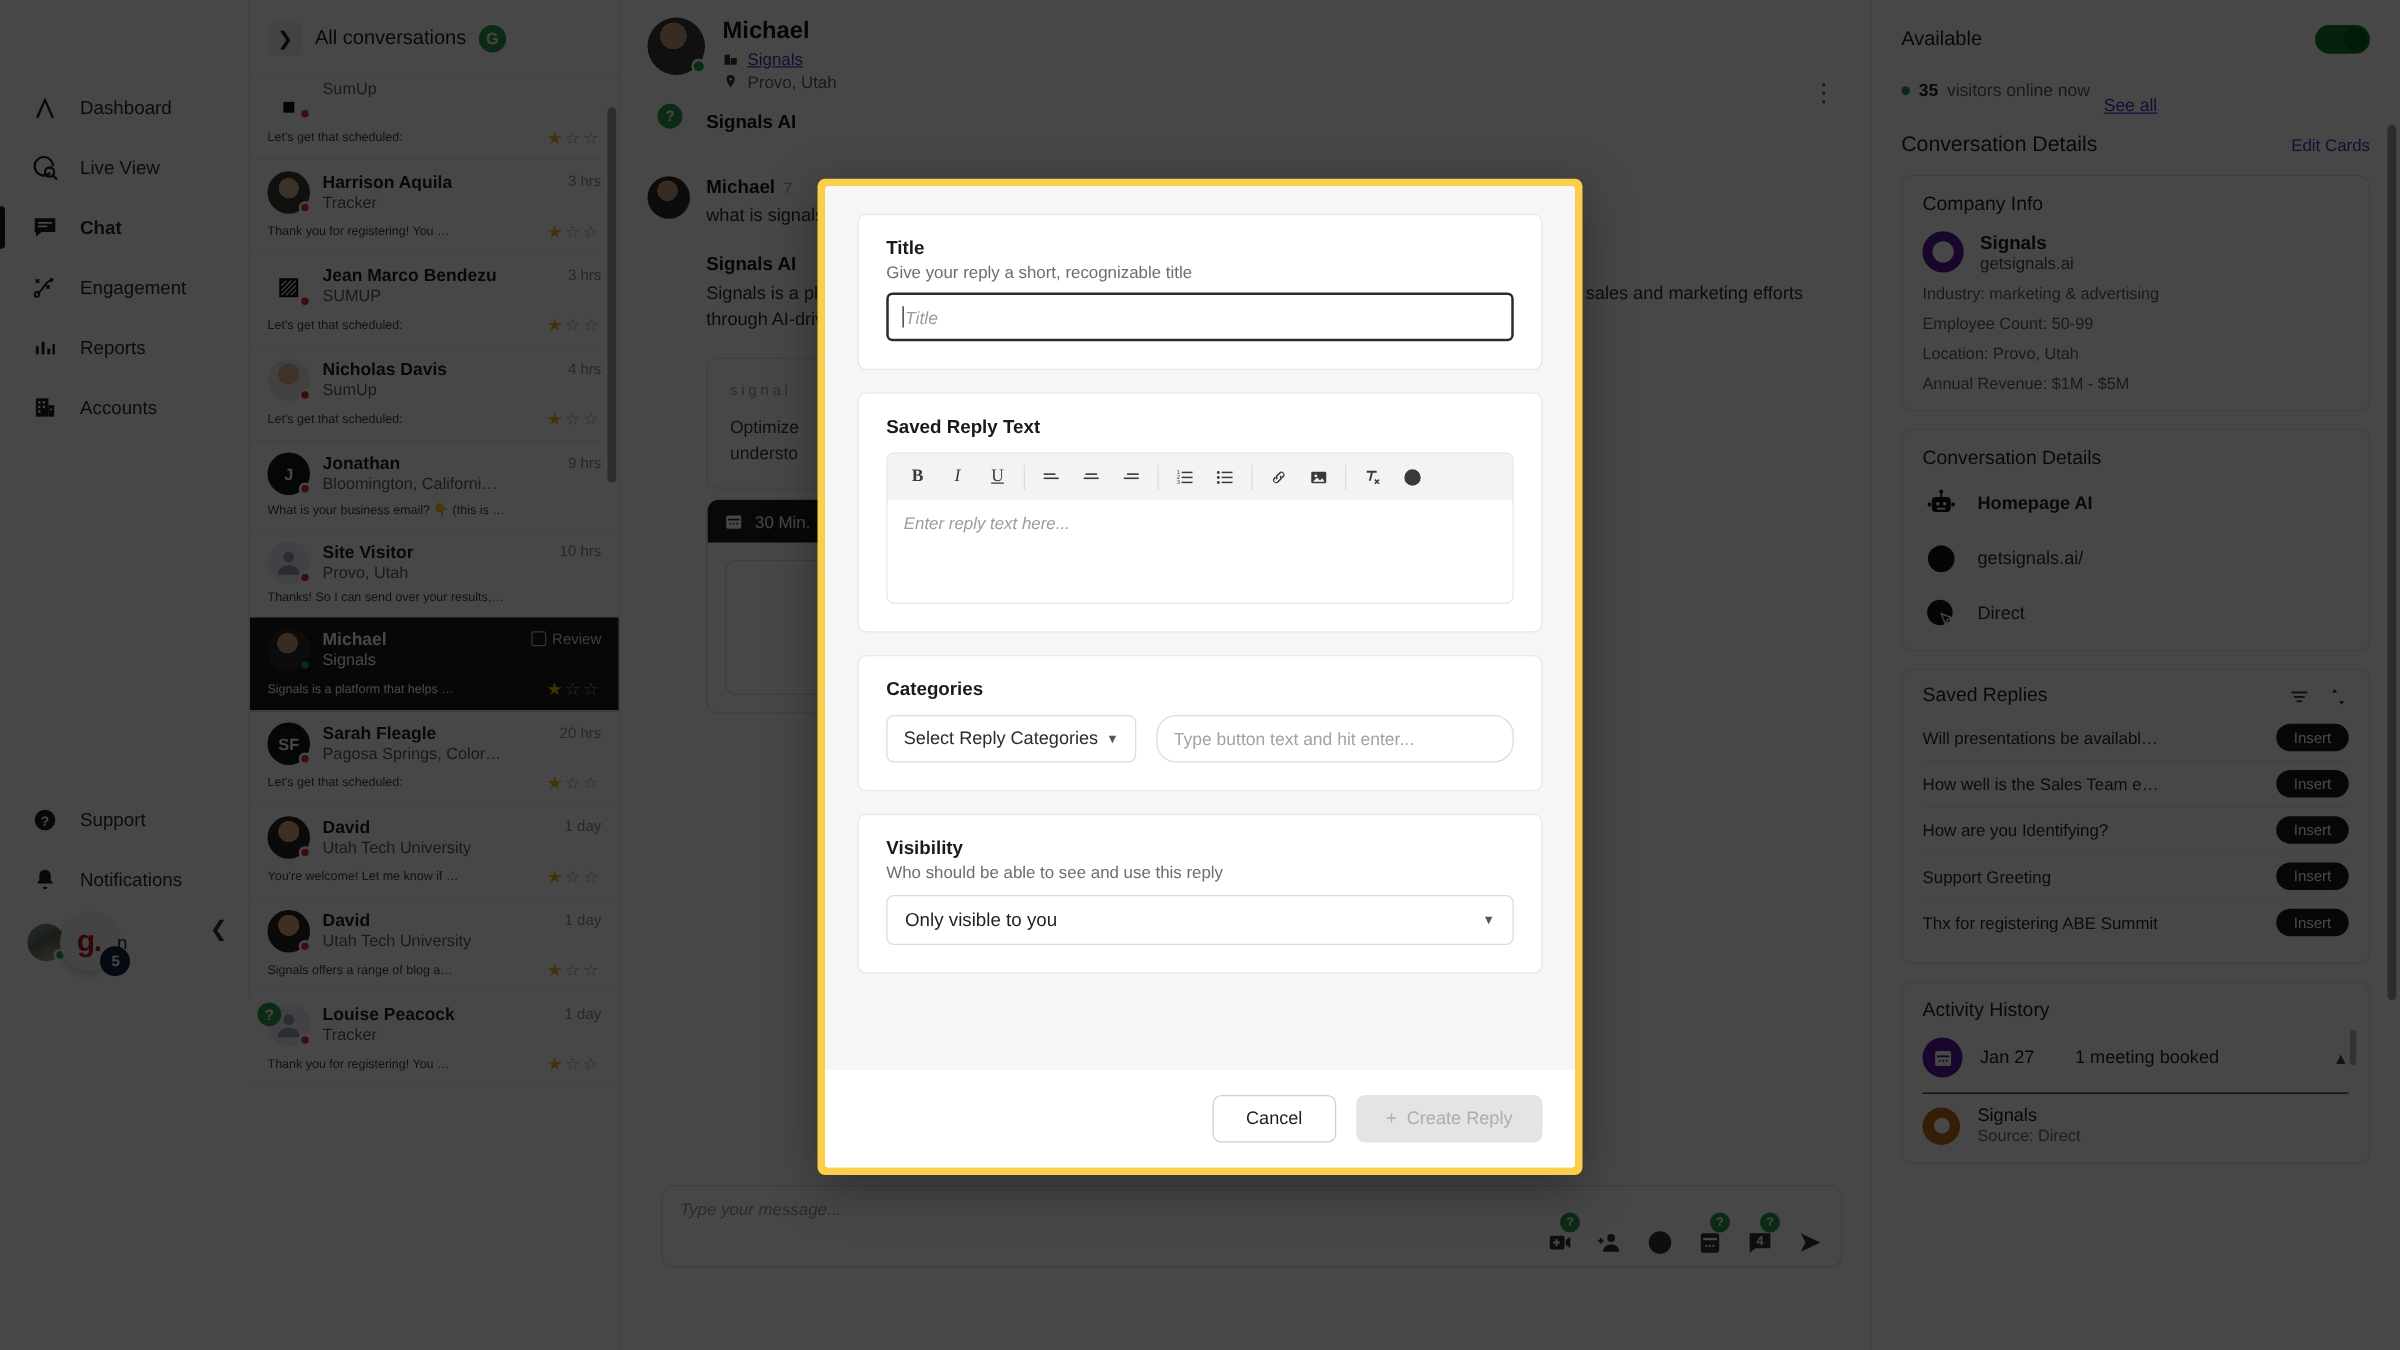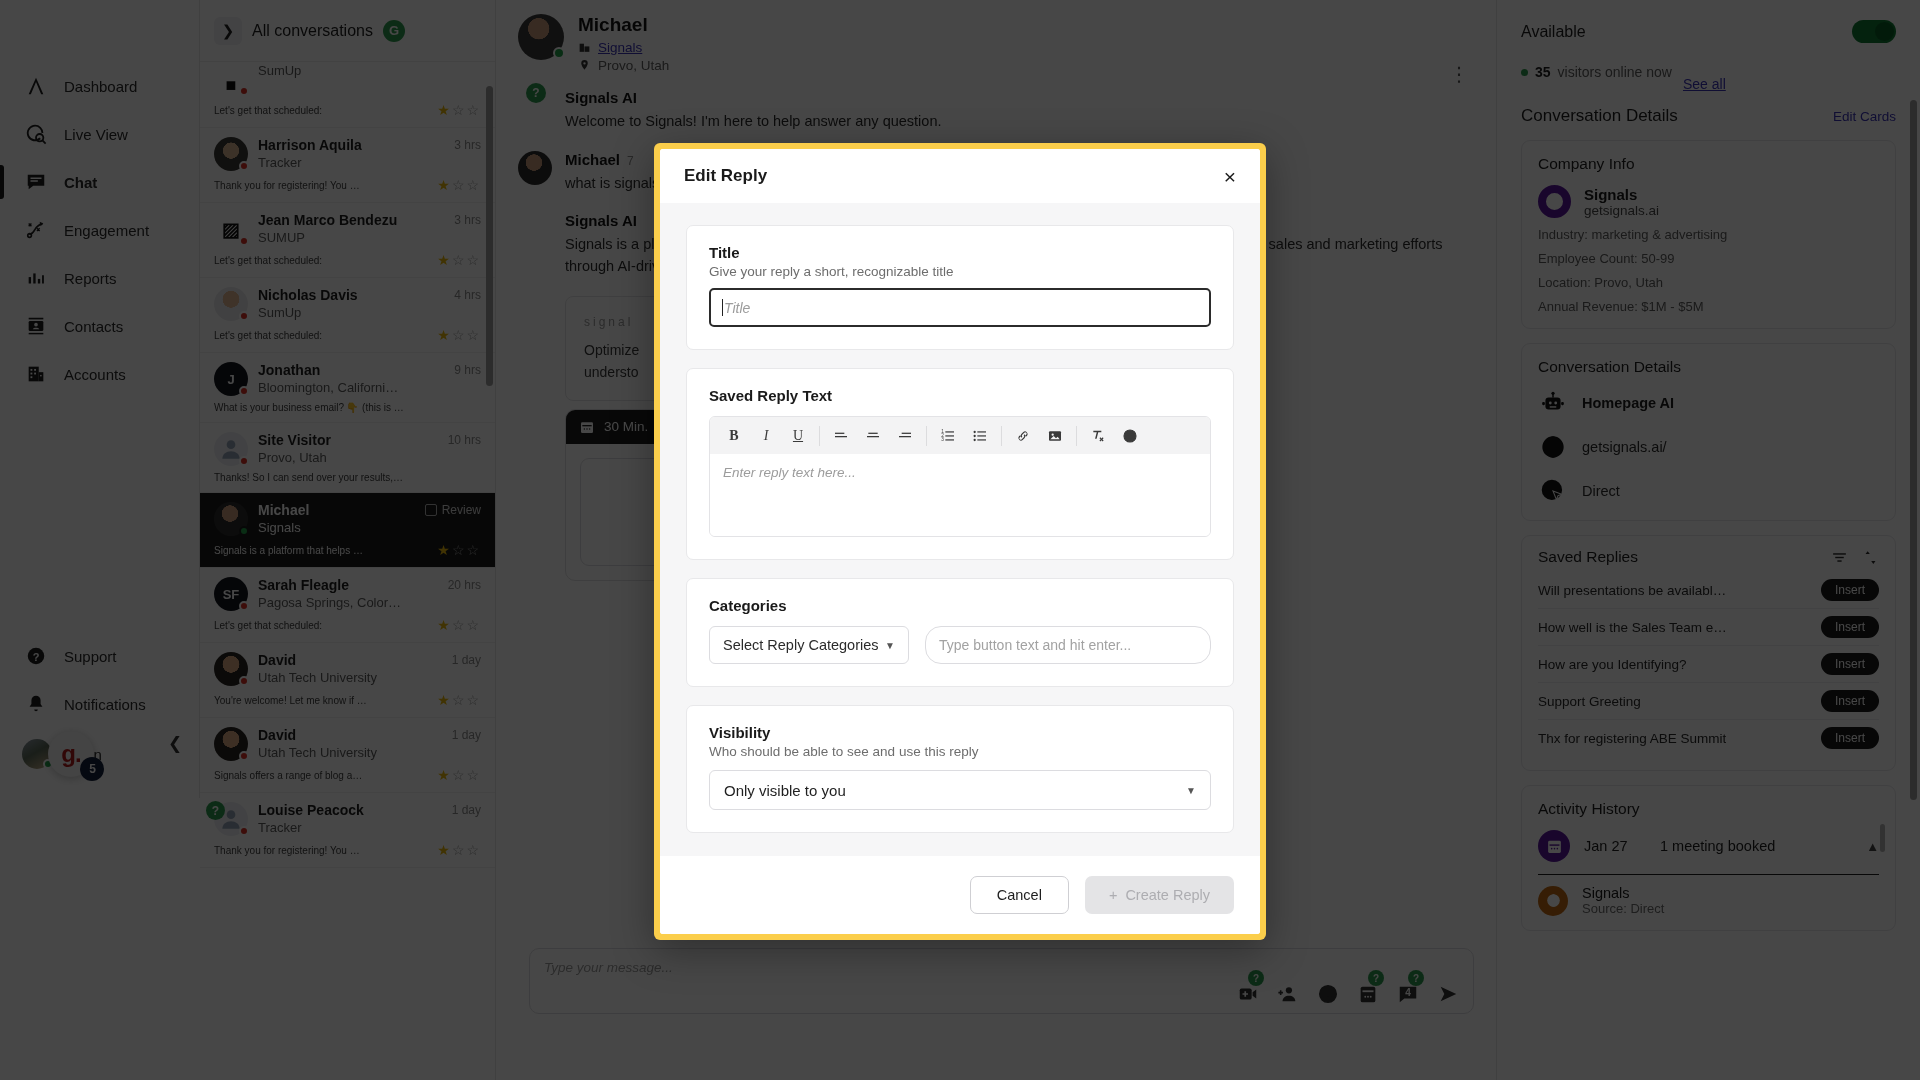--- a/index.html
+++ b/index.html
@@ -393,32 +393,20 @@
               <rect x="9" y="7" width="2.6" height="11"></rect>
               <rect x="14" y="13" width="2.6" height="5"></rect>
               <rect x="18.6" y="9" width="2" height="9"></rect>
             </svg>
         </span>
         <span>Reports</span>
       </div>
       <div class="nav-item">
         <span class="nav-ico">
           <svg viewBox="0 0 24 24">
-              <rect x="4" y="3" width="16" height="1.8"></rect>
-              <rect x="4" y="6.5" width="16" height="11" rx="1.5"></rect>
-              <circle cx="12" cy="10.5" r="2" fill="#fff"></circle>
-              <path d="M8.5 15.5c.7-2 6.3-2 7 0z" fill="#fff"></path>
-              <rect x="4" y="19.5" width="16" height="1.6"></rect>
-            </svg>
-        </span>
-        <span>Contacts</span>
-      </div>
-      <div class="nav-item">
-        <span class="nav-ico">
-          <svg viewBox="0 0 24 24">
               <rect x="4" y="4" width="11" height="16"></rect>
               <rect x="15" y="10" width="5" height="10"></rect>
               <rect x="6" y="6.5" width="2" height="2" fill="#fff"></rect>
               <rect x="10" y="6.5" width="2" height="2" fill="#fff"></rect>
               <rect x="6" y="10.5" width="2" height="2" fill="#fff"></rect>
               <rect x="10" y="10.5" width="2" height="2" fill="#fff"></rect>
               <rect x="6" y="14.5" width="2" height="2" fill="#fff"></rect>
               <rect x="16.5" y="13" width="1.6" height="1.6" fill="#fff"></rect>
             </svg>
         </span>
@@ -708,21 +696,20 @@
         </span>
       </div>
       <div class="kebab">⋮</div>
 
       <div class="msgs">
         <div class="msg">
           <span class="greenq">?</span>
           <span class="ava-round" style="background:transparent;"></span>
           <span class="bubble">
             <span class="msg-author">Signals AI</span>
-            <div class="msg-text">Welcome to Signals! I'm here to help answer any question.</div>
           </span>
         </div>
 
         <div class="msg">
           <span class="ava-round" style="background:radial-gradient(circle at 47% 34%,#c99a7a 0 28%,#2e2e2e 29%);"></span>
           <span class="bubble">
             <span class="msg-author">Michael</span><span class="msg-time">7</span>
             <div class="msg-text">what is signals</div>
           </span>
         </div>
@@ -954,24 +941,20 @@
 
       <div class="rp-scrollbar"></div>
     </div>
 
   </div>
 
   <div id="dimmer"></div>
 
   <div id="modal-wrap">
     <div class="modal">
-      <div class="modal-head">
-        <span class="modal-title">Edit Reply</span>
-        <span class="modal-close">×</span>
-      </div>
 
       <div class="modal-body">
 
         <div class="panel">
           <div class="panel-label">Title</div>
           <div class="panel-hint">Give your reply a short, recognizable title</div>
           <div class="title-input">
             <span class="caret"></span>
             <span>Title</span>
           </div>

